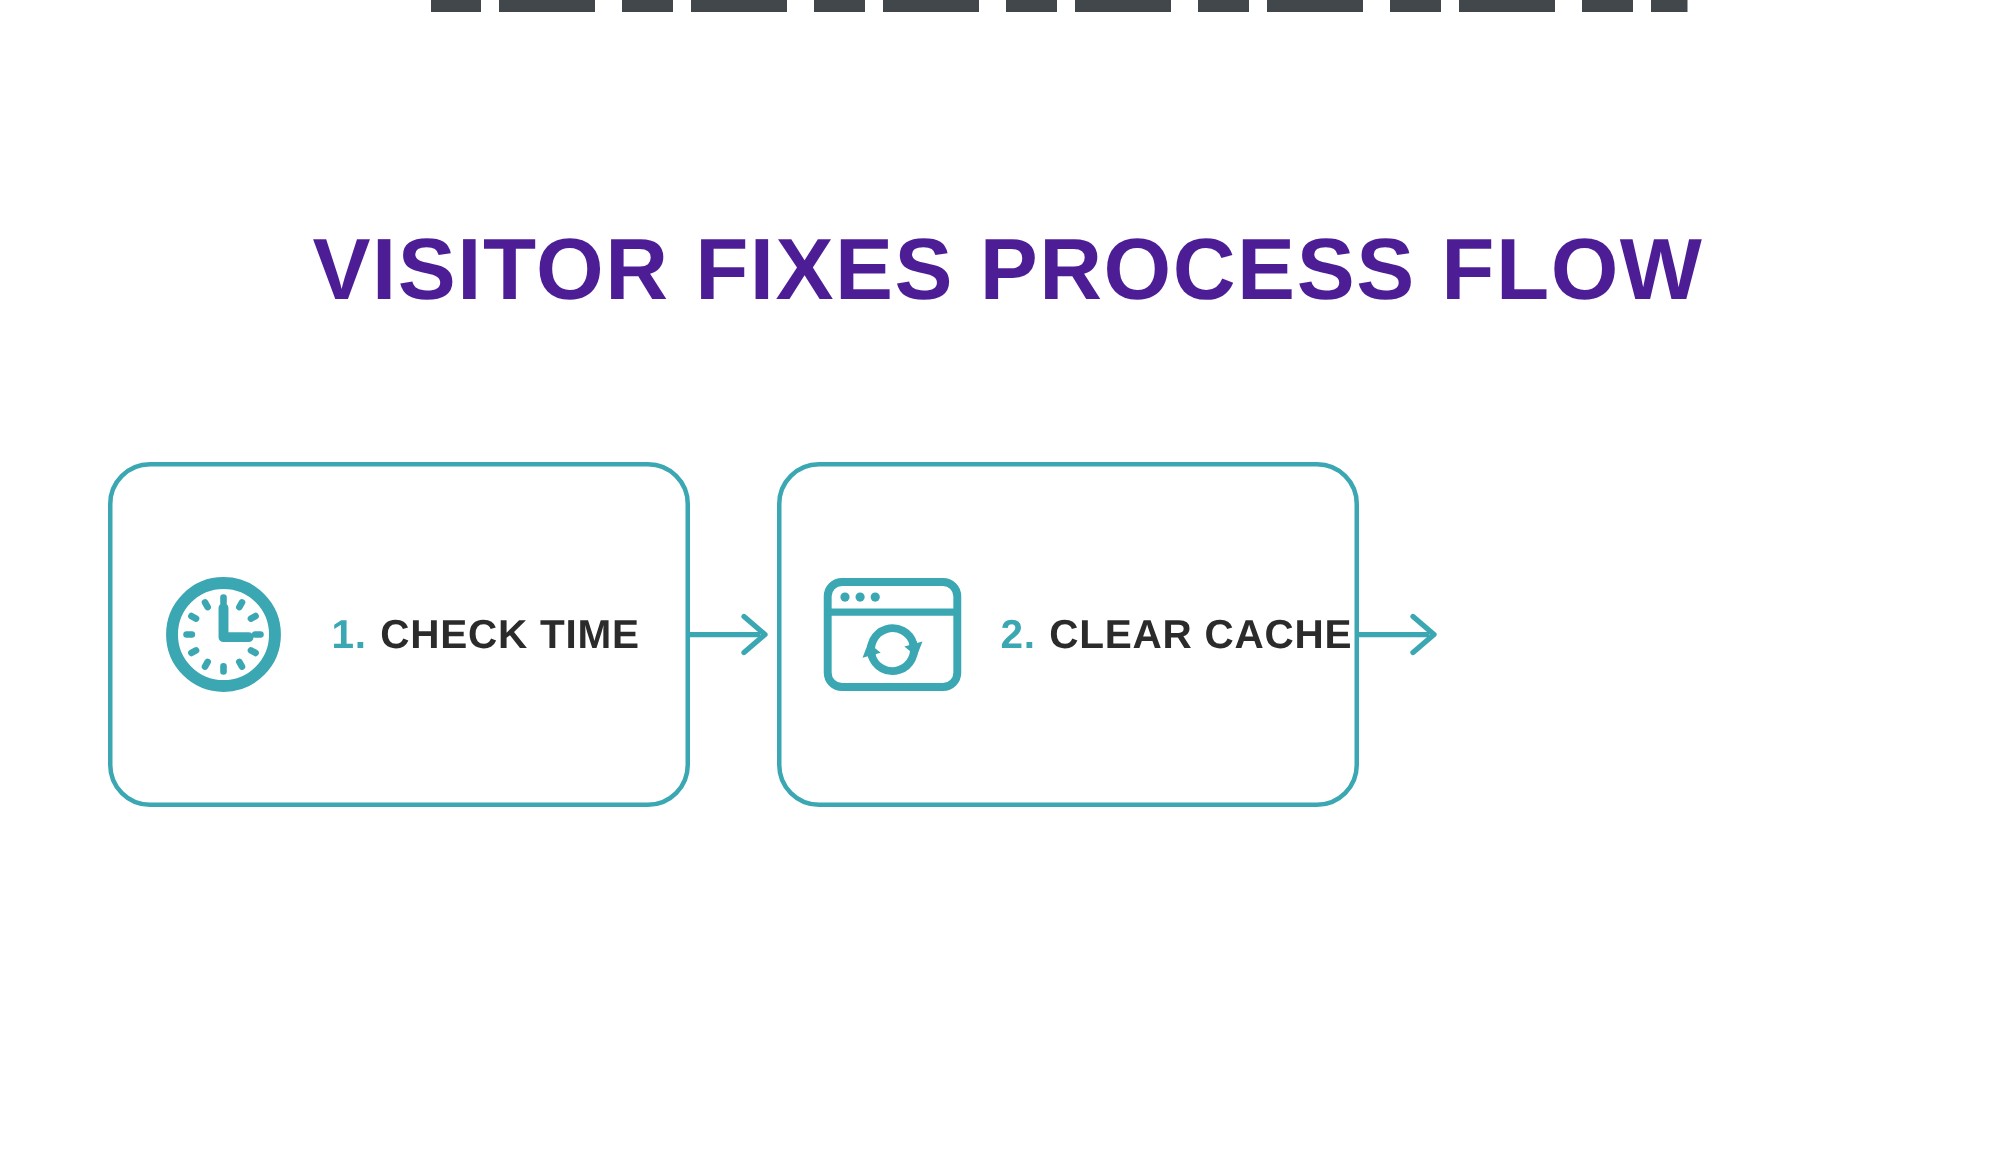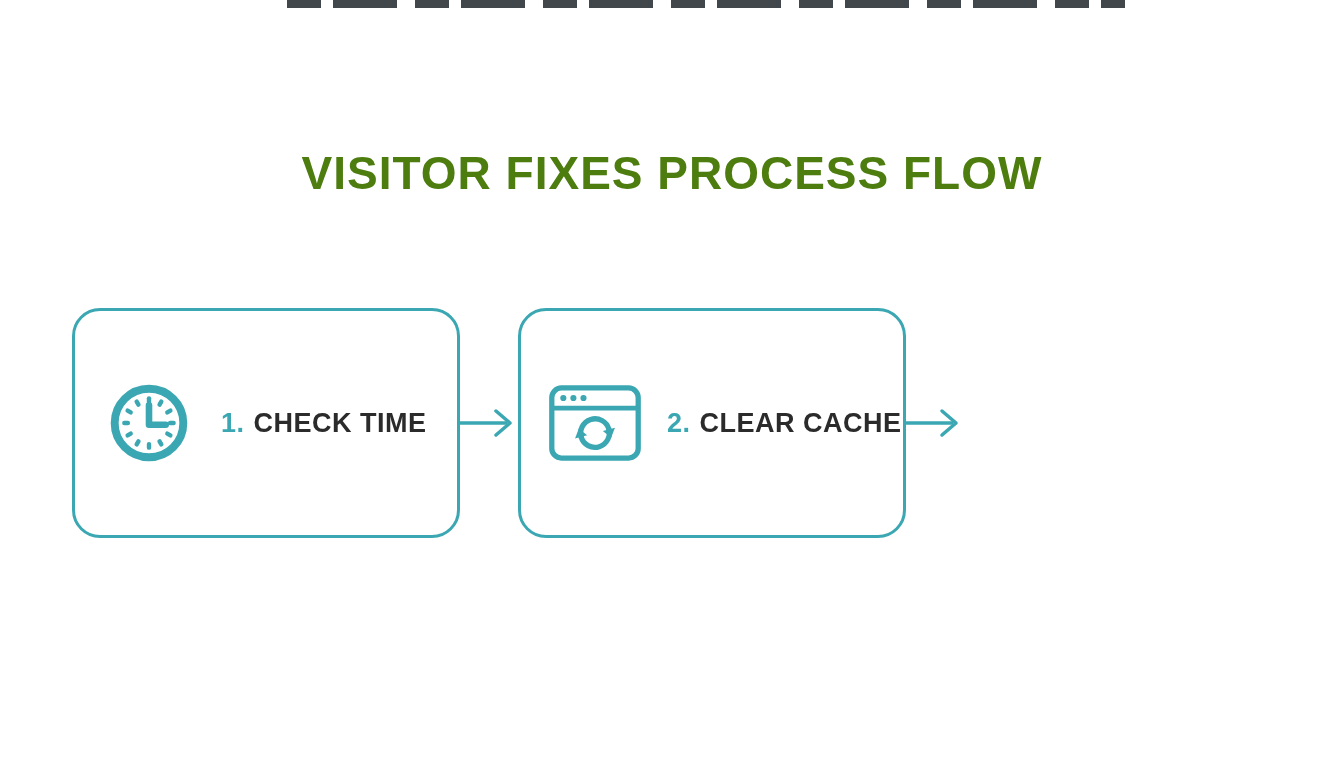--- a/index.html
+++ b/index.html
@@ -23,24 +23,24 @@
       #20262b 46px, #20262b 110px,
       transparent 110px, transparent 128px);
     opacity: 0.85;
   }
 
   .page-title {
     position: absolute;
     top: 146px; left: 0;
     width: 100%;
     text-align: center;
-    font-size: 46px;
+    font-size: 58px;
     font-weight: bold;
     letter-spacing: 1px;
-    color: #4d7c0f;
+    color: #4c1d95;
   }
 
   .flow-row {
     position: absolute;
     top: 308px; left: 72px;
     display: flex;
     align-items: center;
   }
 
   .step-card {

